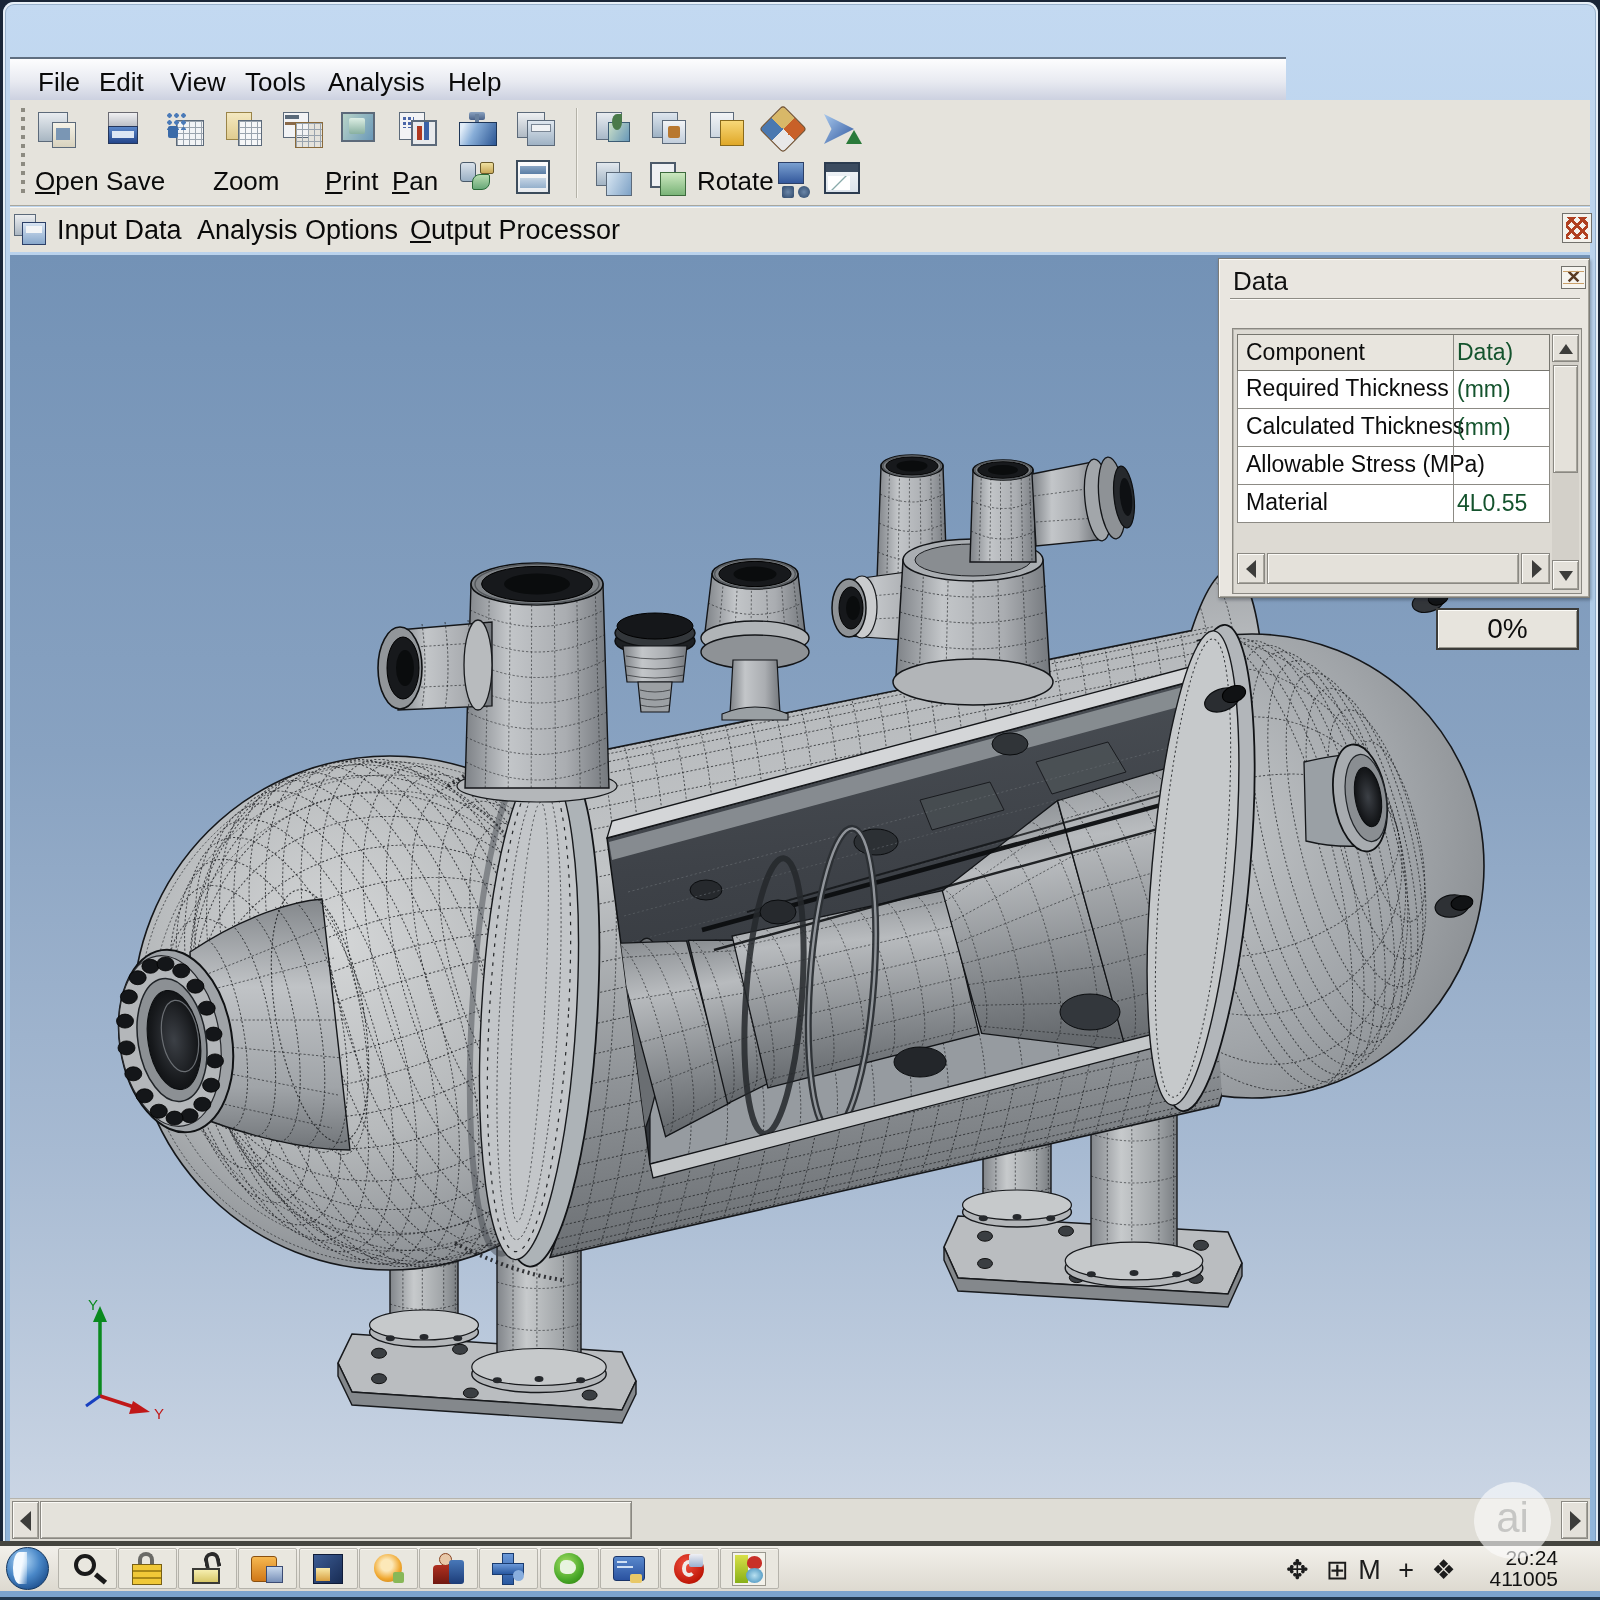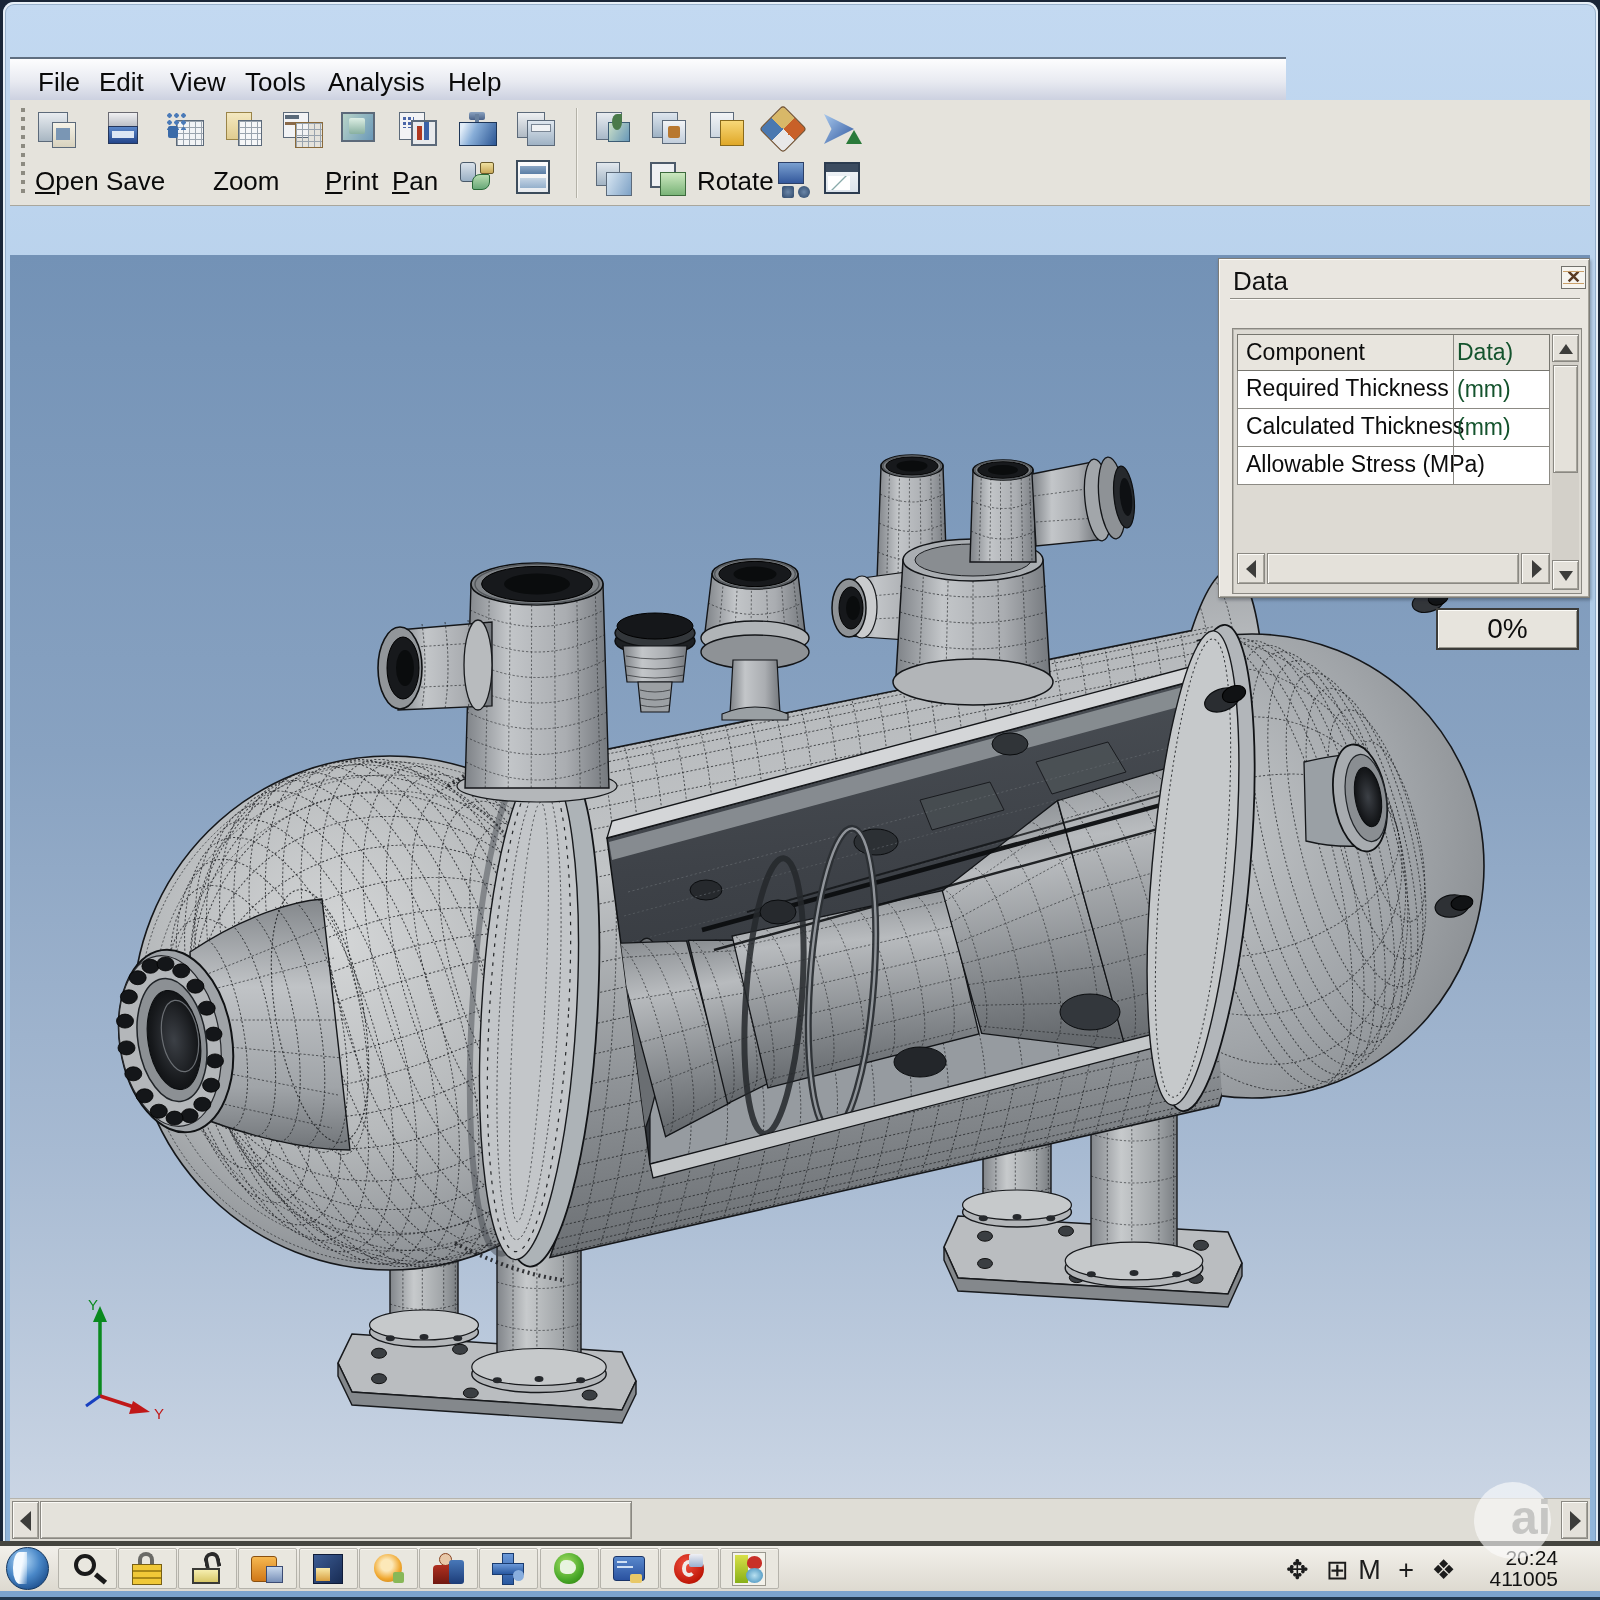--- a/index.html
+++ b/index.html
@@ -56,21 +56,21 @@
 #hsb{position:absolute;left:10px;top:1498px;width:1580px;height:43px;background:#dfddd6;border-top:1px solid #b6b4ac}
 #sepdark{position:absolute;left:0px;top:1541px;width:1600px;height:5px;background:#45453f}
 #taskbar{position:absolute;left:0px;top:1546px;width:1600px;height:45px;background:linear-gradient(#f2f0ea,#ddd9d0)}
 #bluestrip{position:absolute;left:0px;top:1591px;width:1600px;height:6px;background:#7ba3cd}
 #darkstrip{position:absolute;left:0px;top:1597px;width:1600px;height:3px;background:#21384f}
 .cell{position:absolute;top:2px;width:59px;height:41px;border:1px solid #b5b3ab;border-radius:2px;background:#e9e7df;box-shadow:inset 0 1px 0 #f8f6f0}
 .tico{position:absolute;left:11px;top:3px;width:34px;height:34px}
 #tray{position:absolute;left:1286px;top:8px;font-size:27px;color:#1c1c1c;letter-spacing:2px}
 #clock{position:absolute;left:1478px;top:1px;width:80px;font-size:21px;color:#111;text-align:right;line-height:21px}
 #wm{position:absolute;left:1474px;top:1482px;width:77px;height:77px;border-radius:50%;
- background:rgba(252,252,252,.62);z-index:60;text-align:right;font-weight:bold;font-size:48px;color:#c6c6c4;line-height:72px}
+ background:rgba(252,252,252,.62);z-index:60;text-align:center;font-weight:normal;font-size:42px;color:#c6c6c4;line-height:72px}
 .ul{text-decoration:underline}
 </style></head>
 <body>
 <div id="page">
 <div id="win"></div>
 <div id="menubar">
  <span class="mi" style="left:28px">File</span>
  <span class="mi" style="left:89px">Edit</span>
  <span class="mi" style="left:160px">View</span>
  <span class="mi" style="left:235px">Tools</span>
@@ -174,20 +174,34 @@
         <div style="position:absolute;left:2px;top:2px;width:32px;height:8px;background:#3c4c60"></div>
         <div style="position:absolute;left:4px;top:14px;width:22px;height:14px;background:linear-gradient(135deg,#fff 45%,#8aa 50%,#fff 55%)"></div>
       </div>
  <div id="tsep"></div>
  <span class="tl" style="left:25px"><span class="ul">O</span>pen</span>
  <span class="tl" style="left:96px">Save</span>
  <span class="tl" style="left:203px">Zoom</span>
  <span class="tl" style="left:315px"><span class="ul">P</span>rint</span>
  <span class="tl" style="left:382px"><span class="ul">P</span>an</span>
  <span class="tl" style="left:687px">Rotate</span>
+</div>
+<div id="tb2">
+ <div style="position:absolute;left:4px;top:6px;width:32px;height:31px">
+   <div style="position:absolute;left:0;top:0;width:22px;height:22px;border:1px solid #5c6a7a;background:linear-gradient(#eceef0,#aab6c2)"></div>
+   <div style="position:absolute;left:8px;top:8px;width:24px;height:23px;border:1px solid #2c4068;background:linear-gradient(#d8e4f2,#88a8cc)"></div>
+   <div style="position:absolute;left:12px;top:12px;width:16px;height:7px;background:#f2f4f6"></div>
+ </div>
+ <span class="t2" style="left:47px">Input Data</span>
+ <span class="t2" style="left:187px">Analysis Options</span>
+ <span class="t2" style="left:400px"><span class="ul">O</span>utput Processor</span>
+ <div style="position:absolute;left:1552px;top:5px;width:30px;height:30px;border:1px solid #72716c;background:#f4f2ec">
+   <div style="position:absolute;left:3px;top:3px;width:22px;height:22px;background:
+    repeating-linear-gradient(45deg,#b04020 0 3px,transparent 3px 8px),repeating-linear-gradient(-45deg,#b04020 0 3px,transparent 3px 8px)"></div>
+ </div>
 </div>
 <div id="vp"><svg width="1580" height="1245" viewBox="10 255 1580 1245">
 <defs>
 <linearGradient id="sky" x1="0" y1="0" x2="0" y2="1">
  <stop offset="0" stop-color="#7392b6"></stop>
             <stop offset="0.40" stop-color="#88a2c1"></stop>
  <stop offset="0.72" stop-color="#a7bad2"></stop>
             <stop offset="1" stop-color="#cad5e4"></stop>
 </linearGradient>
 <radialGradient id="sphg" cx="0.40" cy="0.36" r="0.75">
@@ -752,20 +766,25 @@
         <div class="prow" style="top:80px">
           <span class="pc1">Calculated Thickness</span>
           <span class="pc2">(mm)</span>
           <div class="pdiv"></div>
         </div>
         <div class="prow" style="top:118px">
           <span class="pc1">Allowable Stress (MPa)</span>
           <span class="pc2"></span>
           <div class="pdiv"></div>
         </div>
+        <div class="prow" style="top:156px">
+          <span class="pc1">Material</span>
+          <span class="pc2">4L0.55</span>
+          <div class="pdiv"></div>
+        </div>
   <div id="vscr">
    <div class="sbtn" style="left:0;top:0;width:27px;height:28px">
             <div class="arr" style="left:6px;top:9px;border-left:7px solid transparent;border-right:7px solid transparent;border-bottom:10px solid #3c3c3a"></div>
           </div>
    <div class="sbtn" style="left:1px;top:31px;width:25px;height:108px"></div>
    <div class="sbtn" style="left:0;top:226px;width:27px;height:30px">
             <div class="arr" style="left:6px;top:10px;border-left:7px solid transparent;border-right:7px solid transparent;border-top:10px solid #3c3c3a"></div>
           </div>
   </div>
   <div id="hscr">

